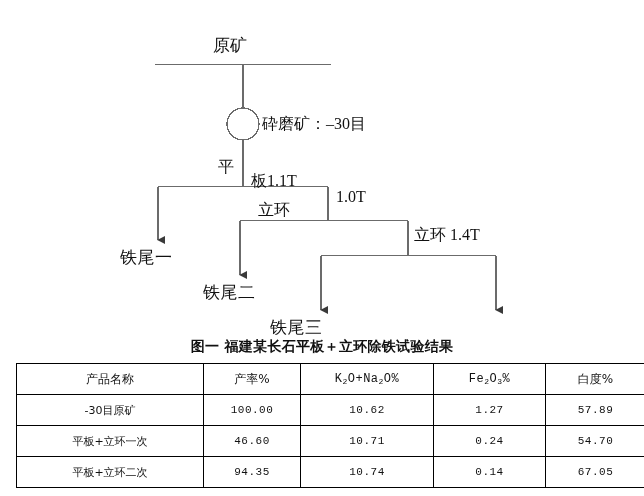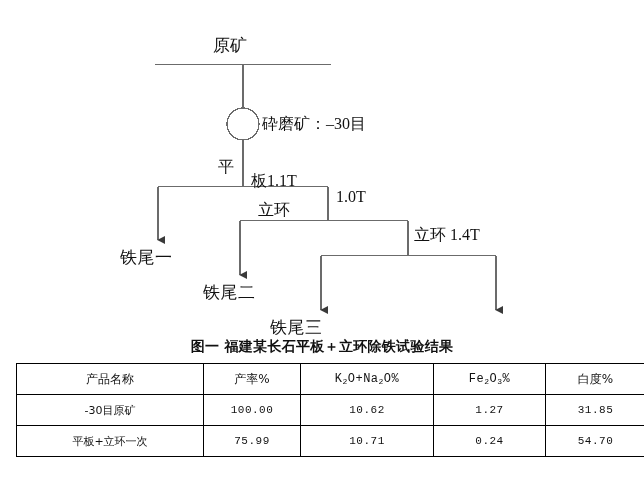--- a/index.html
+++ b/index.html
@@ -189,23 +189,30 @@
       <th class="num"><span>Fe</span><sub>2</sub><span>O</span><sub>3</sub><span>%</span></th>
       <th class="cn">白度%</th>
     </tr>
   </thead>
   <tbody>
     <tr>
       <td class="cn">-30目原矿</td>
       <td class="num">100.00</td>
       <td class="num">10.62</td>
       <td class="num">1.27</td>
-      <td class="num">31.85</td>
+      <td class="num">57.89</td>
     </tr>
     <tr>
       <td class="cn">平板+立环一次</td>
-      <td class="num">75.99</td>
+      <td class="num">46.60</td>
       <td class="num">10.71</td>
       <td class="num">0.24</td>
       <td class="num">54.70</td>
     </tr>
+    <tr>
+      <td class="cn">平板+立环二次</td>
+      <td class="num">94.35</td>
+      <td class="num">10.74</td>
+      <td class="num">0.14</td>
+      <td class="num">67.05</td>
+    </tr>
   </tbody>
 </table>
 
 </body></html>

